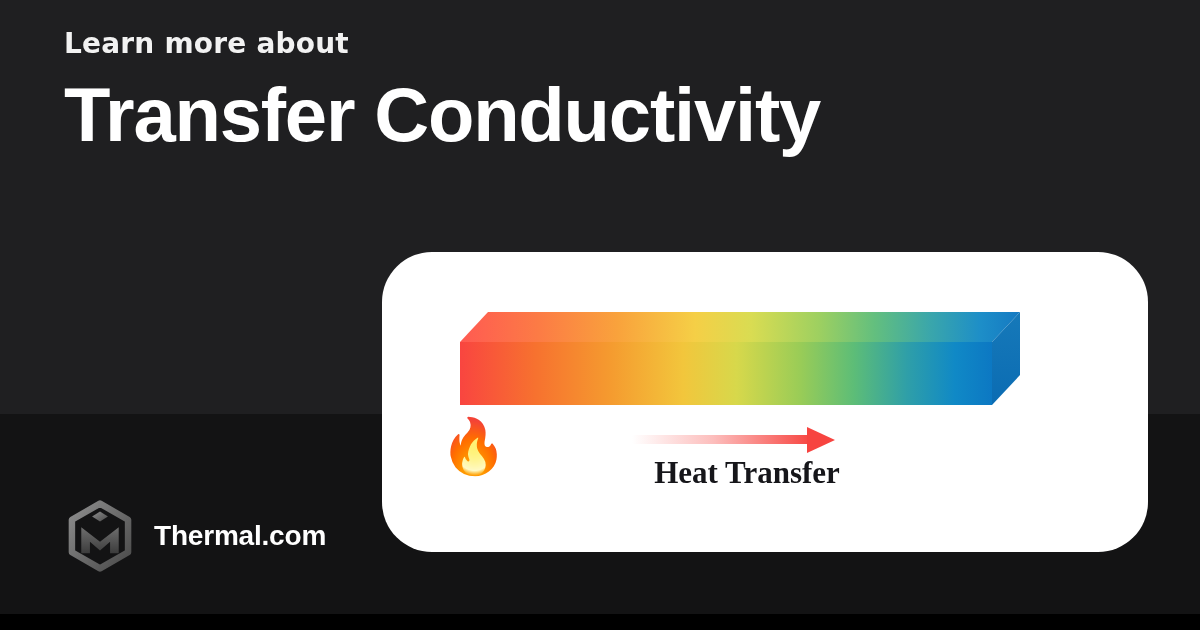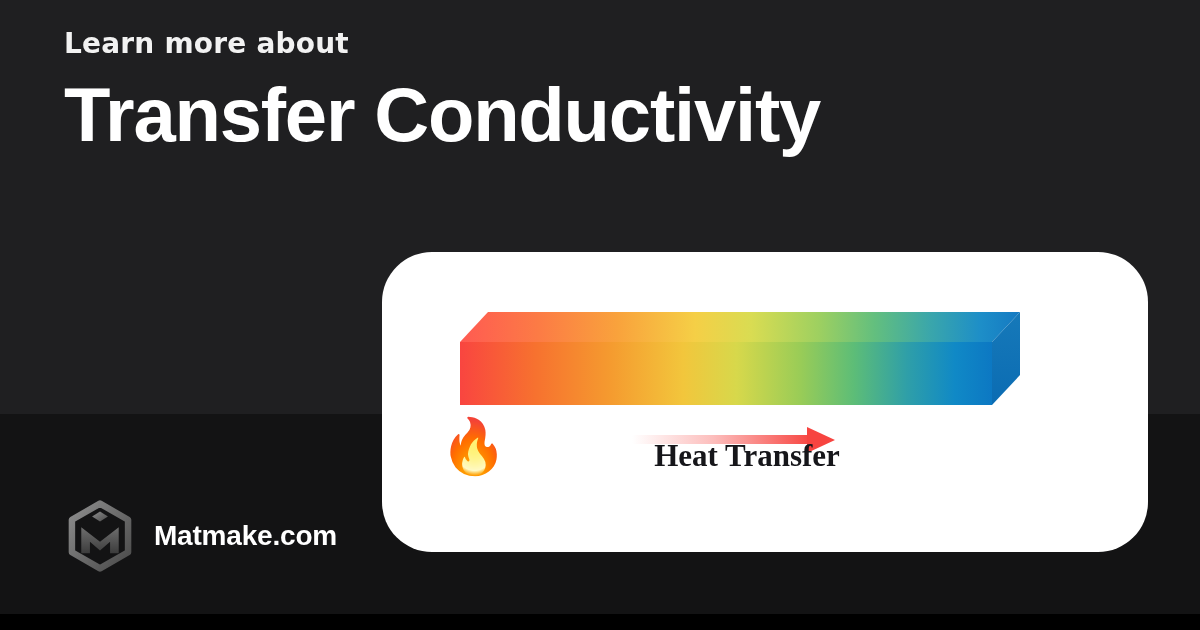--- a/index.html
+++ b/index.html
@@ -156,21 +156,21 @@
     width: 0; height: 0;
     border-top: 13px solid transparent;
     border-bottom: 13px solid transparent;
     border-left: 28px solid #f74440;
   }
 
   
   .caption {
     position: absolute;
     left: 250px;
-    top: 188px;
+    top: 205px;
     width: 230px;
     text-align: center;
     font-family: "Liberation Serif", "DejaVu Serif", serif;
     font-size: 31px;
     font-weight: 700;
     color: #16161a;
     line-height: 1;
     white-space: nowrap;
   }
 
@@ -242,16 +242,16 @@
           <stop offset="1" stop-color="#3c3c3c"></stop>
         </linearGradient>
       </defs>
 
       <path d="M50 5 L89 27.5 L89 72.5 L50 95 L11 72.5 L11 27.5 Z" fill="none" stroke="url(#cubeL)" stroke-width="9" stroke-linejoin="round"></path>
 
       <path d="M24 38 L24 74 L36 74 L36 58 L50 70 L64 58 L64 74 L76 74 L76 38 L50 58 Z" fill="url(#cubeR)"></path>
 
       <path d="M50 16 L61 23 L50 30 L39 23 Z" fill="url(#cubeL)"></path>
     </svg>
-    <div class="brand-name">Matmake.com</div>
+    <div class="brand-name">Thermal.com</div>
   </div>
 
 </div>
 
 </body></html>

